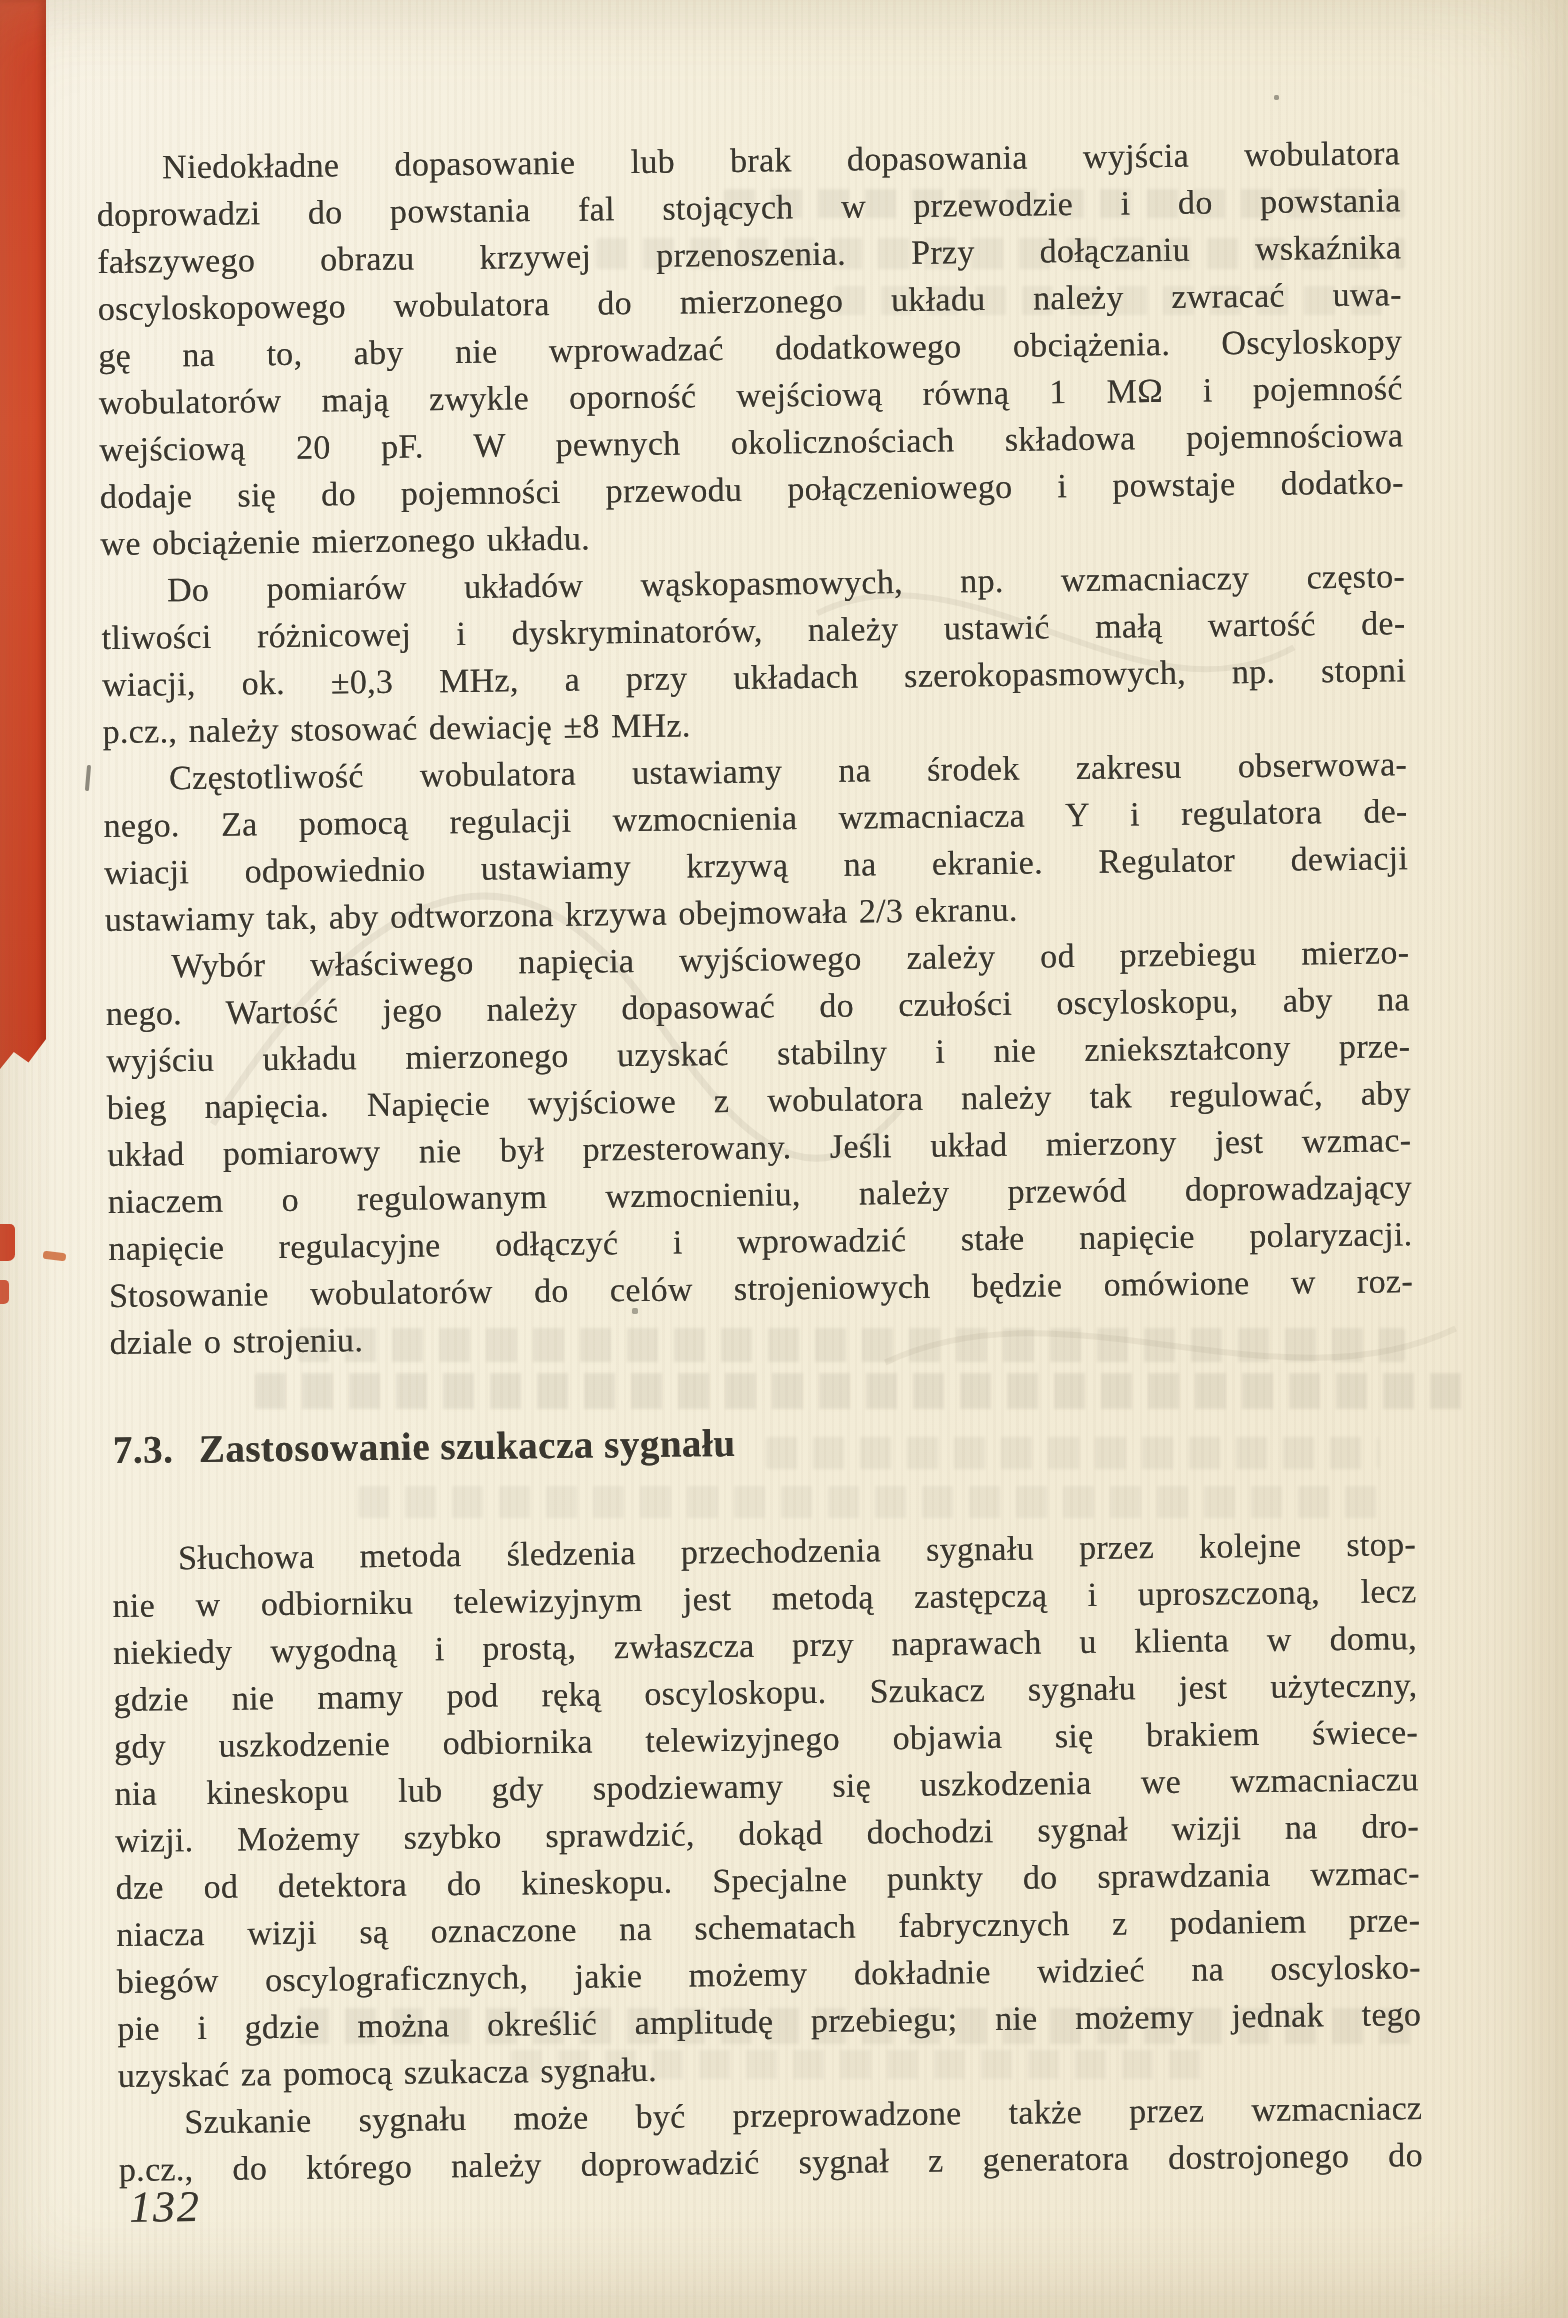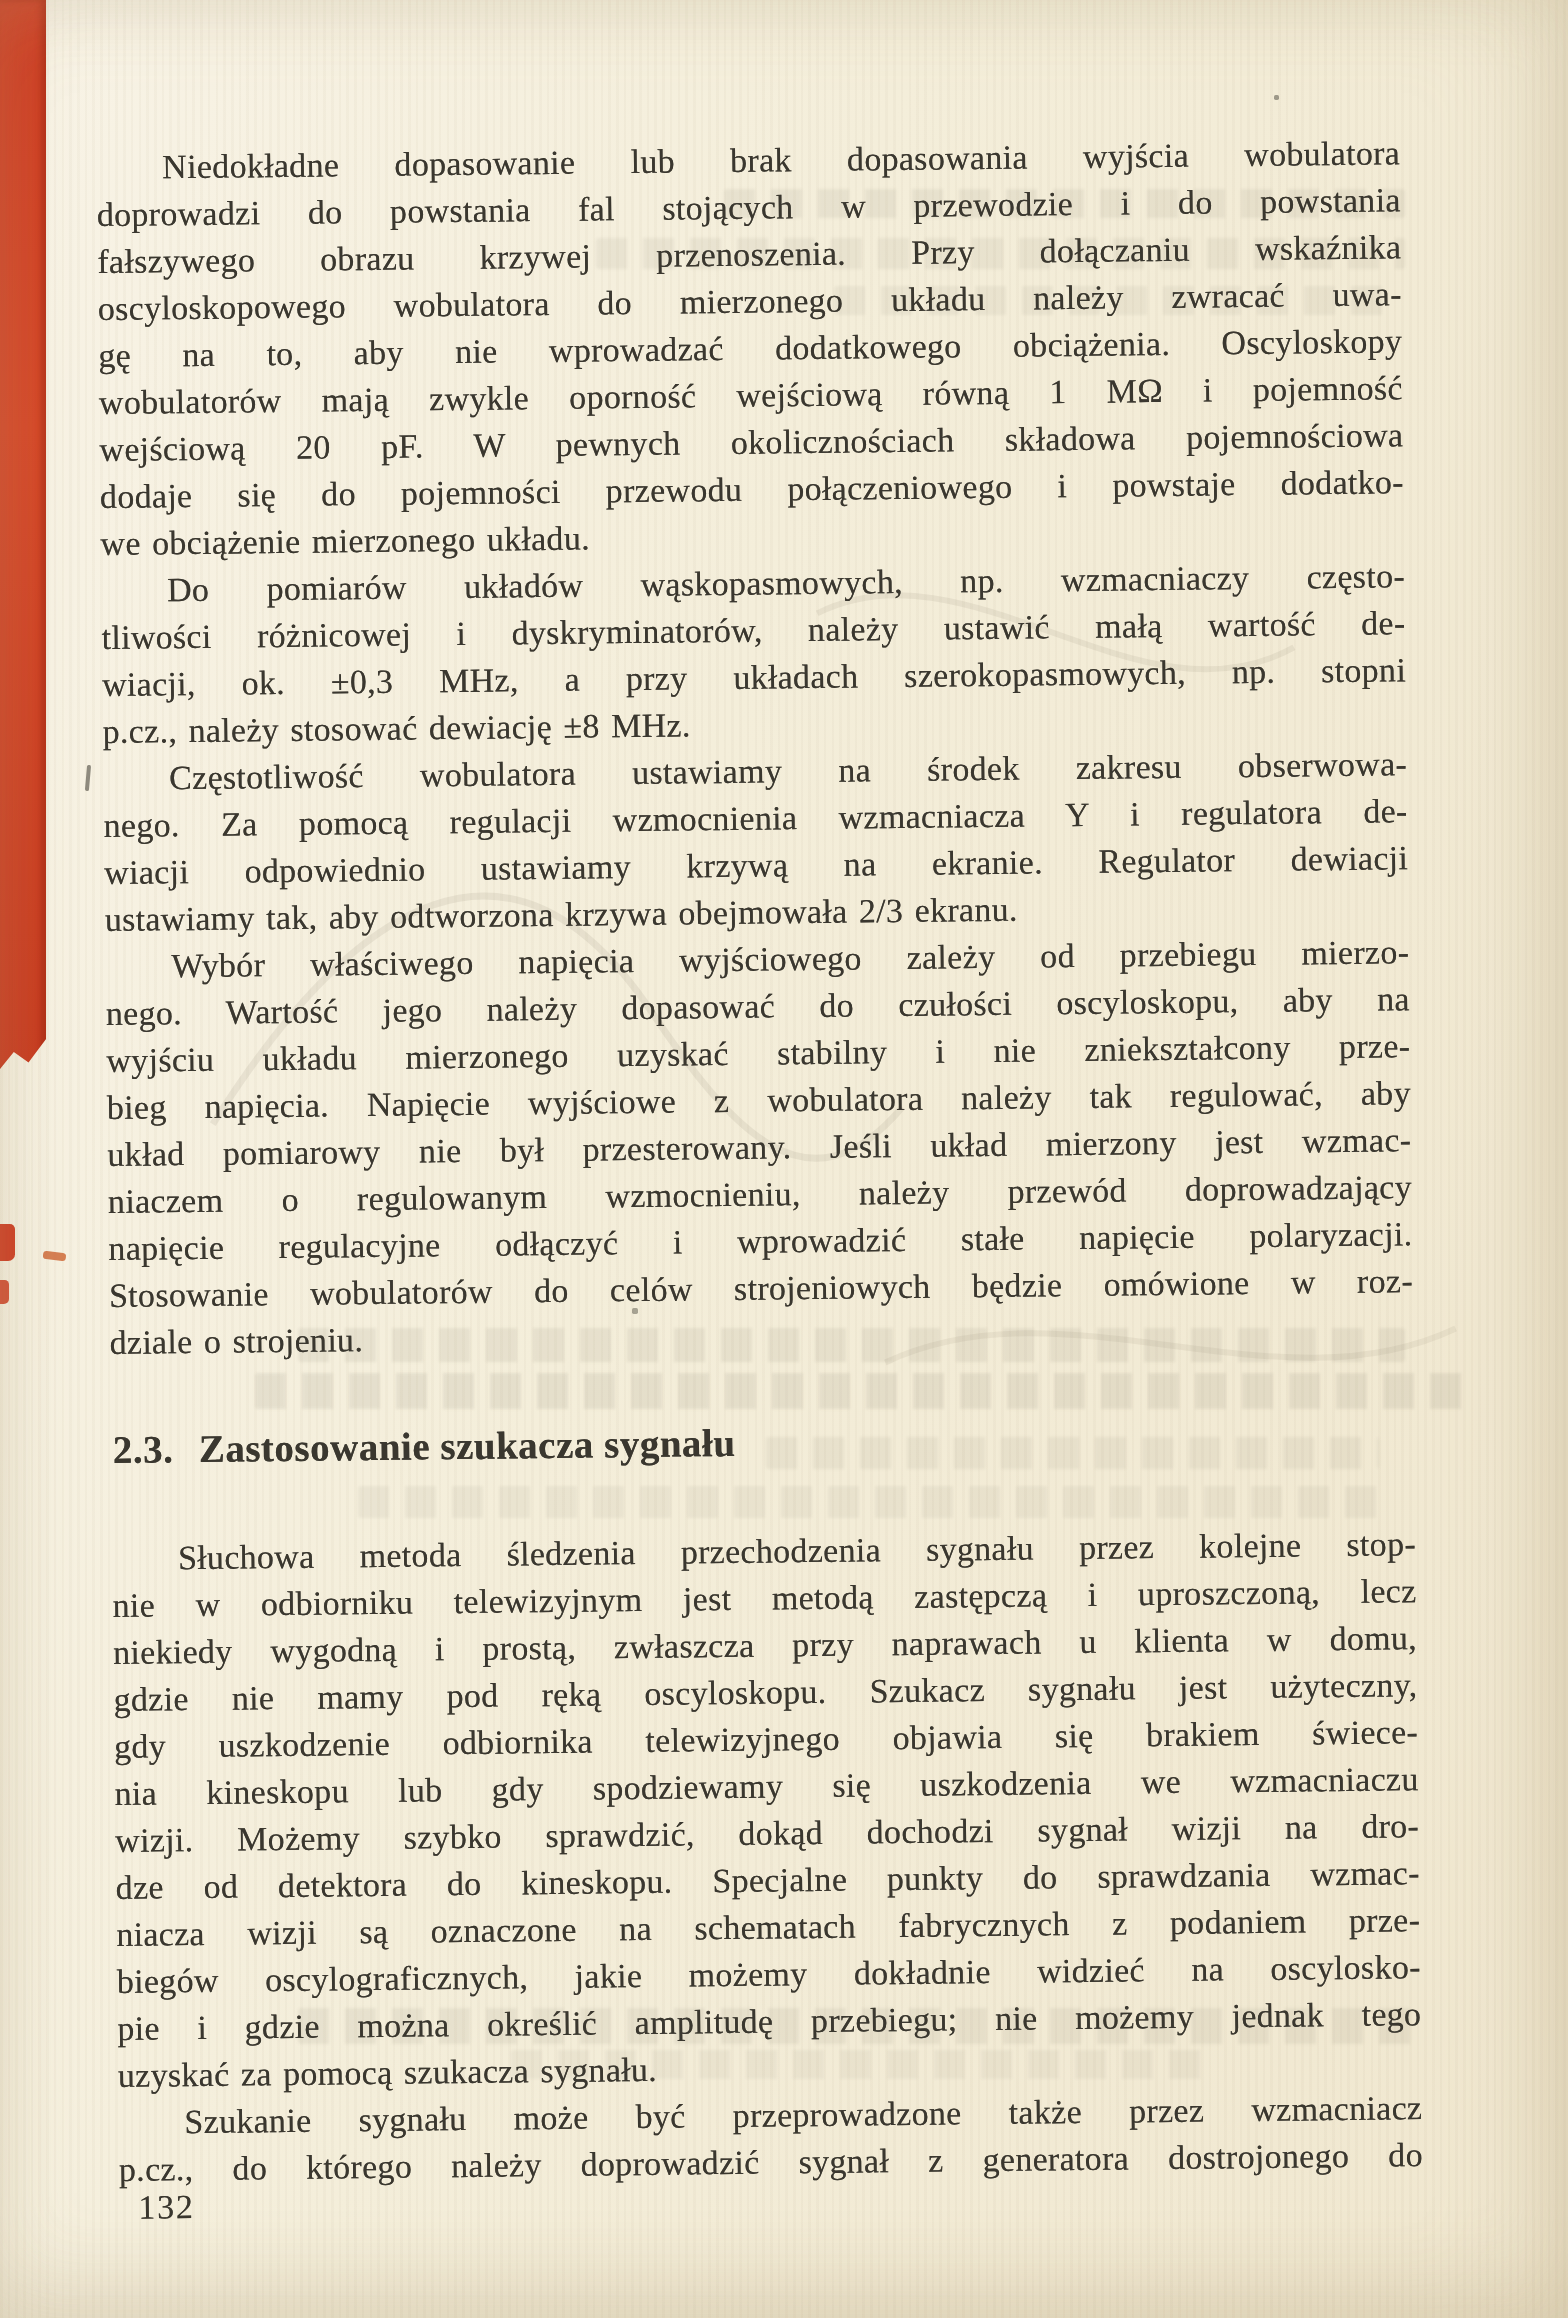--- a/index.html
+++ b/index.html
@@ -45,22 +45,22 @@
     text-align:justify;text-align-last:justify;white-space:normal;
     color:var(--ink,#3a372f);text-shadow:0 0 0.5px rgba(58,55,47,0.75);}
   .line.first{padding-left:66px;}
   .line.last{text-align-last:left;}
 
   .heading{position:absolute;left:109px;top:1418px;margin:0;font-size:39px;line-height:48px;
     font-weight:700;letter-spacing:0.5px;color:var(--ink,#3a372f);
     text-shadow:0 0 0.6px rgba(58,55,47,0.8);}
   .heading .ht{margin-left:25.5px;}
 
-  .pagenum{position:absolute;left:126px;top:2180px;font-size:34px;line-height:39px;
-    letter-spacing:1.7px;text-shadow:0 0 0.5px rgba(58,55,47,0.75);}
+  .pagenum{position:absolute;left:117px;top:2180px;font-size:44px;line-height:39px;
+    letter-spacing:1.7px;text-shadow:0 0 0.5px rgba(58,55,47,0.75);font-style:italic;}
 </style>
 </head>
 <body style="--ink: #3a372f; --red: #cf4026; --paper: #f4eedb;">
 
 <div class="page">
 
   <div class="grain"></div>
 
   <div class="ghost" style="left:724px;top:189px;width:681px;height:29px;opacity:.55;"></div>
   <div class="ghost" style="left:596px;top:238px;width:809px;height:31px;opacity:.5;"></div>
@@ -118,21 +118,21 @@
           <div class="line">wyjściu układu mierzonego uzyskać stabilny i nie zniekształcony prze-</div>
           <div class="line">bieg napięcia. Napięcie wyjściowe z wobulatora należy tak regulować, aby</div>
           <div class="line">układ pomiarowy nie był przesterowany. Jeśli układ mierzony jest wzmac-</div>
           <div class="line">niaczem o regulowanym wzmocnieniu, należy przewód doprowadzający</div>
           <div class="line">napięcie regulacyjne odłączyć i wprowadzić stałe napięcie polaryzacji.</div>
           <div class="line">Stosowanie wobulatorów do celów strojeniowych będzie omówione w roz-</div>
           <div class="line last">dziale o strojeniu.</div>
         </div>
       </div>
 
-    <h2 class="heading"><span>2.3.</span><span class="ht">Zastosowanie szukacza sygnału</span></h2>
+    <h2 class="heading"><span>7.3.</span><span class="ht">Zastosowanie szukacza sygnału</span></h2>
 
     <div id="para-block-bottom">
         <div class="paragraph">
           <div class="line first">Słuchowa metoda śledzenia przechodzenia sygnału przez kolejne stop-</div>
           <div class="line">nie w odbiorniku telewizyjnym jest metodą zastępczą i uproszczoną, lecz</div>
           <div class="line">niekiedy wygodną i prostą, zwłaszcza przy naprawach u klienta w domu,</div>
           <div class="line">gdzie nie mamy pod ręką oscyloskopu. Szukacz sygnału jest użyteczny,</div>
           <div class="line">gdy uszkodzenie odbiornika telewizyjnego objawia się brakiem świece-</div>
           <div class="line">nia kineskopu lub gdy spodziewamy się uszkodzenia we wzmacniaczu</div>
           <div class="line">wizji. Możemy szybko sprawdzić, dokąd dochodzi sygnał wizji na dro-</div>

